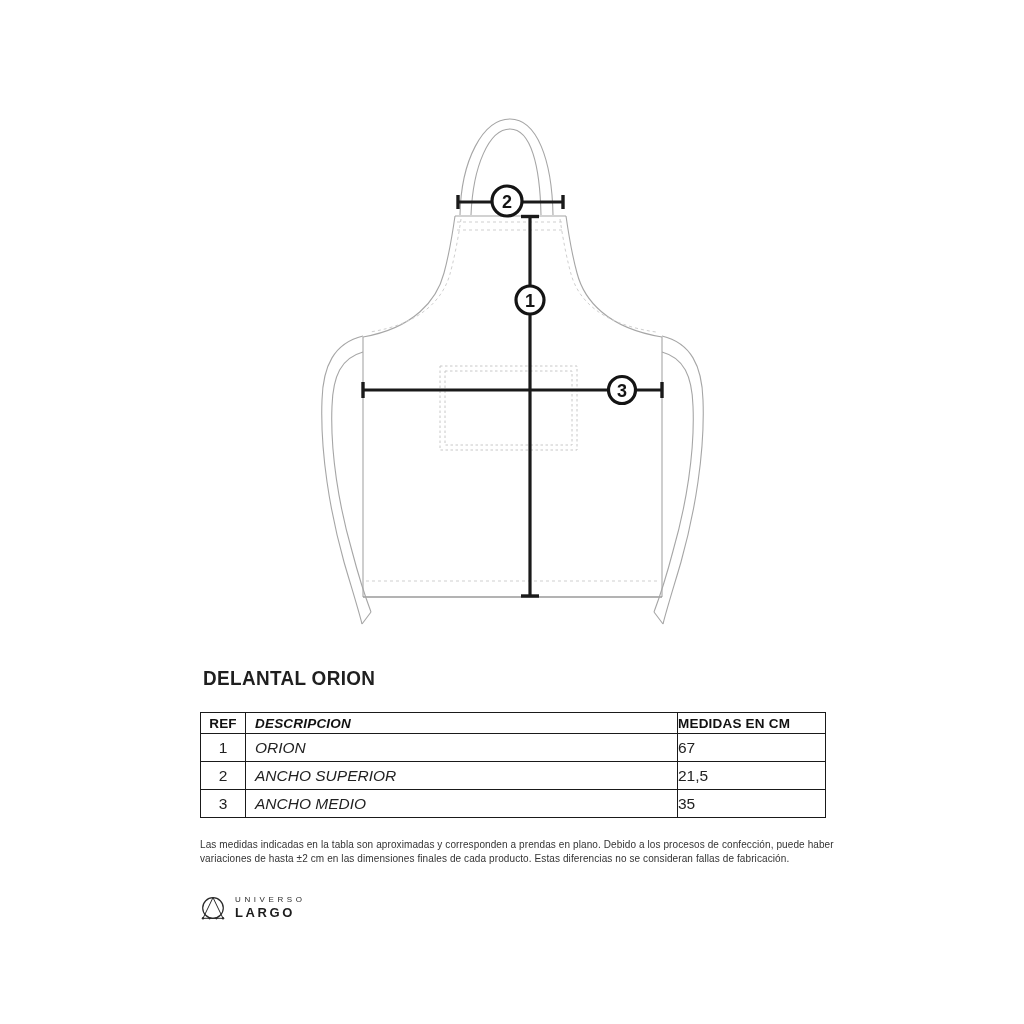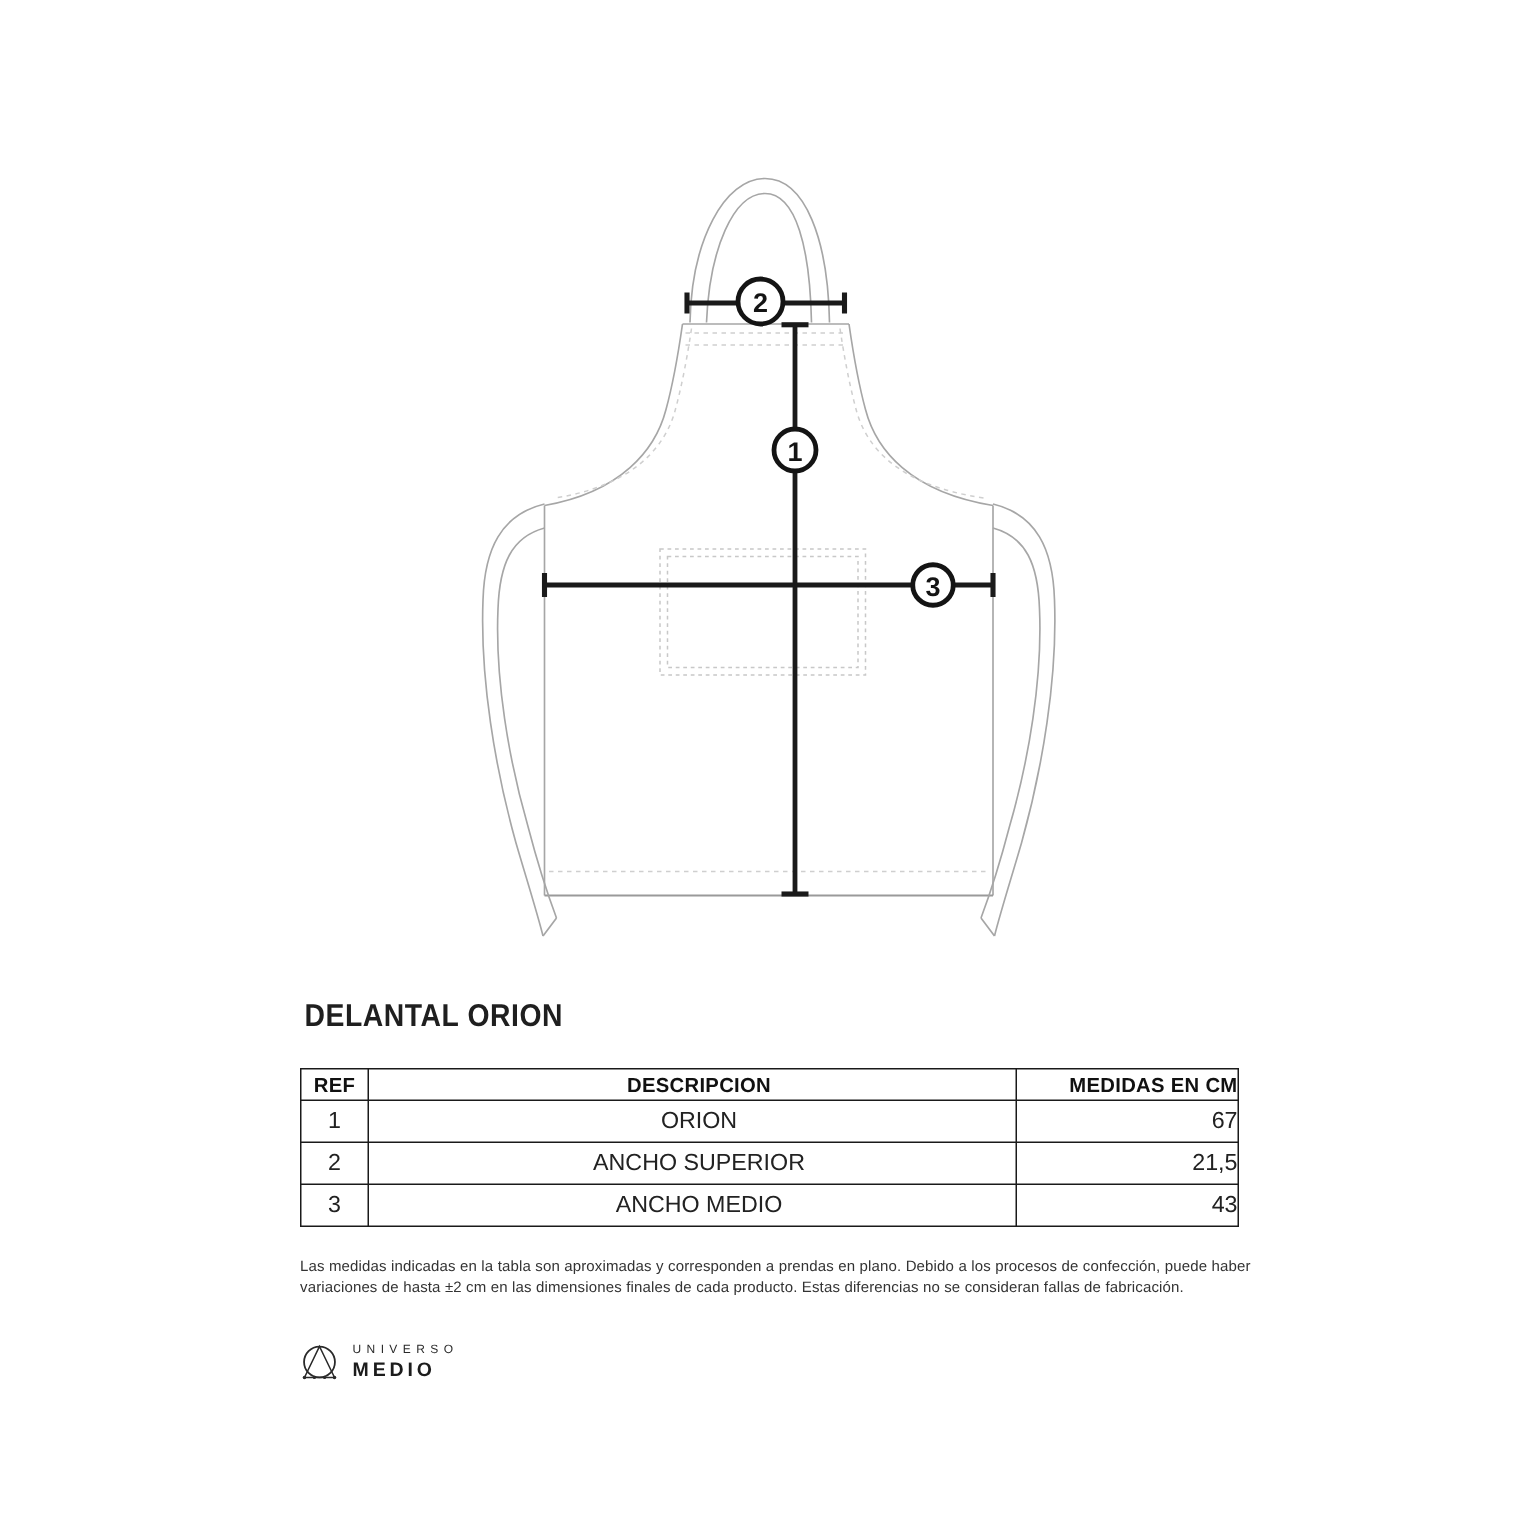--- a/index.html
+++ b/index.html
@@ -42,22 +42,22 @@
     border:1.6px solid #1a1a1a;
   }
   table.size-table th {
     font-size:13.5px; font-weight:bold; color:#111;
     height:21px; letter-spacing:0.2px;
   }
   table.size-table td {
     font-size:15.5px; height:28px;
   }
   .col-ref    { width:45px;  text-align:center; }
-  .col-desc   { width:432px; text-align:center; padding-left:9px; }
-  .col-medida { width:148px; text-align:right; }
+  .col-desc   { width:432px; text-align:left; padding-left:9px;font-style:italic; }
+  .col-medida { width:148px; text-align:left; }
 
   .disclaimer {
     position:absolute; left:200px; top:838px;
     width:644px;
     font-size:10px; line-height:1.43; color:#333333;
     letter-spacing:0.1px;
   }
 
   .brand {
     position:absolute; left:200px; top:894px;
@@ -147,35 +147,35 @@
         <td class="col-medida">67</td>
       </tr>
       <tr>
         <td class="col-ref">2</td>
         <td class="col-desc">ANCHO SUPERIOR</td>
         <td class="col-medida">21,5</td>
       </tr>
       <tr>
         <td class="col-ref">3</td>
         <td class="col-desc">ANCHO MEDIO</td>
-        <td class="col-medida">43</td>
+        <td class="col-medida">35</td>
       </tr>
     </tbody>
   </table>
 
   <div class="disclaimer">Las medidas indicadas en la tabla son aproximadas y corresponden a prendas en plano. Debido a los procesos de confección, puede haber variaciones de hasta ±2 cm en las dimensiones finales de cada producto. Estas diferencias no se consideran fallas de fabricación.</div>
 
   <div class="brand">
     <svg width="27" height="27" viewBox="0 0 27 27">
       <circle cx="13" cy="14" r="10.3" fill="none" stroke="#2a2a2a" stroke-width="1.2"></circle>
       <path d="M 13,3.6 L 3,24.3 L 23,24.3 Z" fill="none" stroke="#2a2a2a" stroke-width="1"></path>
       <circle cx="3" cy="24.3" r="1.2" fill="#2a2a2a"></circle>
       <circle cx="9.6" cy="24.3" r="1.1" fill="#2a2a2a"></circle>
       <circle cx="16.4" cy="24.3" r="1.1" fill="#2a2a2a"></circle>
       <circle cx="23" cy="24.3" r="1.2" fill="#2a2a2a"></circle>
     </svg>
     <div class="brand-text">
       <div class="brand-line1">UNIVERSO</div>
-      <div class="brand-line2">MEDIO</div>
+      <div class="brand-line2">LARGO</div>
     </div>
   </div>
 
 </div>
 
 </body></html>

